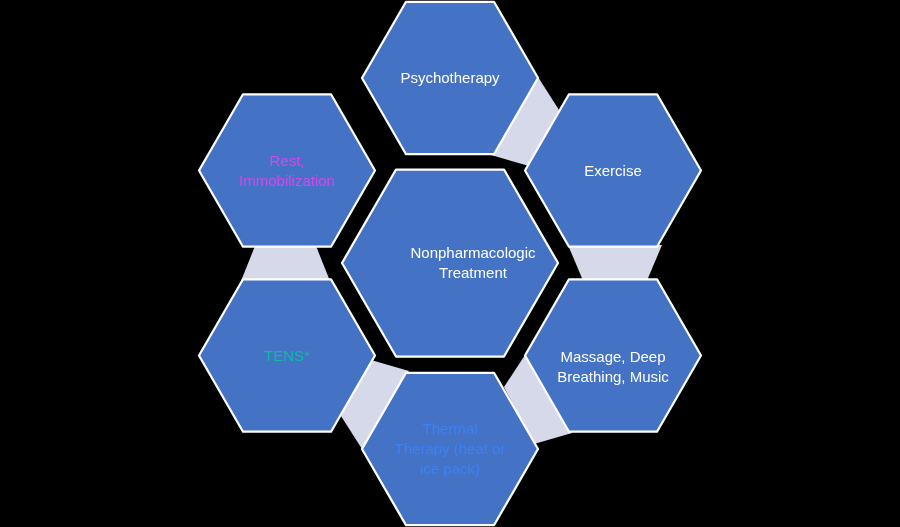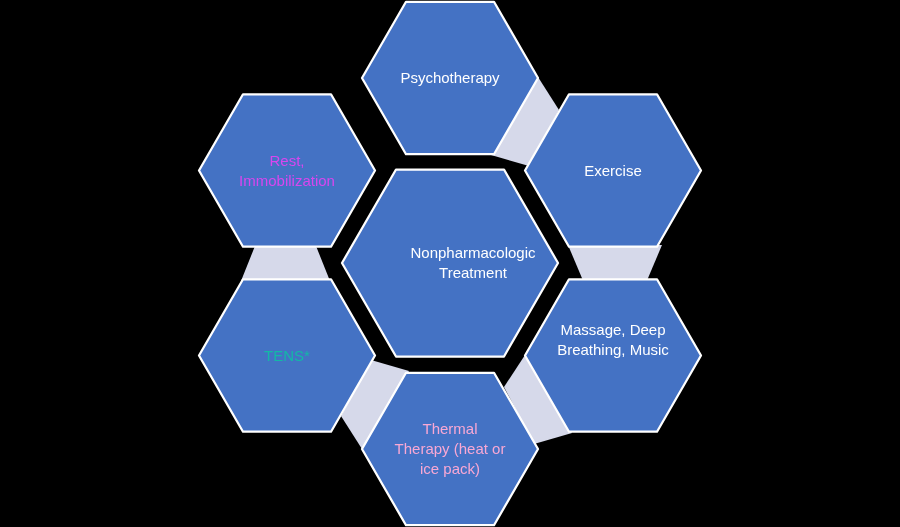--- a/index.html
+++ b/index.html
@@ -59,22 +59,22 @@
         <polygon points="362.0,449.0 406.0,372.8 494.0,372.8 538.0,449.0 494.0,525.2 406.0,525.2" fill="#4472C4" stroke="#FFFFFF" stroke-width="2.25" stroke-linejoin="round"></polygon>
         <polygon points="199.0,355.5 243.0,279.3 331.0,279.3 375.0,355.5 331.0,431.7 243.0,431.7" fill="#4472C4" stroke="#FFFFFF" stroke-width="2.25" stroke-linejoin="round"></polygon>
         <polygon points="199.0,170.5 243.0,94.3 331.0,94.3 375.0,170.5 331.0,246.7 243.0,246.7" fill="#4472C4" stroke="#FFFFFF" stroke-width="2.25" stroke-linejoin="round"></polygon>
       </g>
   </svg>
   <div id="label-layer">
       <div class="hex-label center" style="left: 450px; top: 263px; color: rgb(255, 255, 255);">Nonpharmacologic
 Treatment</div>
       <div class="hex-label" style="left: 450px; top: 78px; color: rgb(255, 255, 255);">Psychotherapy</div>
       <div class="hex-label" style="left: 613px; top: 170.5px; color: rgb(255, 255, 255);">Exercise</div>
-      <div class="hex-label" style="left: 613px; top: 340px; color: rgb(255, 255, 255);">Massage, Deep
+      <div class="hex-label" style="left: 613px; top: 367px; color: rgb(255, 255, 255);">Massage, Deep
 Breathing, Music</div>
-      <div class="hex-label" style="left: 450px; top: 449px; color: #f9a8d4;">Thermal
+      <div class="hex-label" style="left: 450px; top: 449px; color: #3b82f6;">Thermal
 Therapy (heat or
 ice pack)</div>
       <div class="hex-label" style="left: 287px; top: 355.5px; color: #14b8a6;">TENS*</div>
       <div class="hex-label" style="left: 287px; top: 170.5px; color: #d946ef;">Rest,
 Immobilization</div>
     </div>
 </div>
 
 </body></html>

